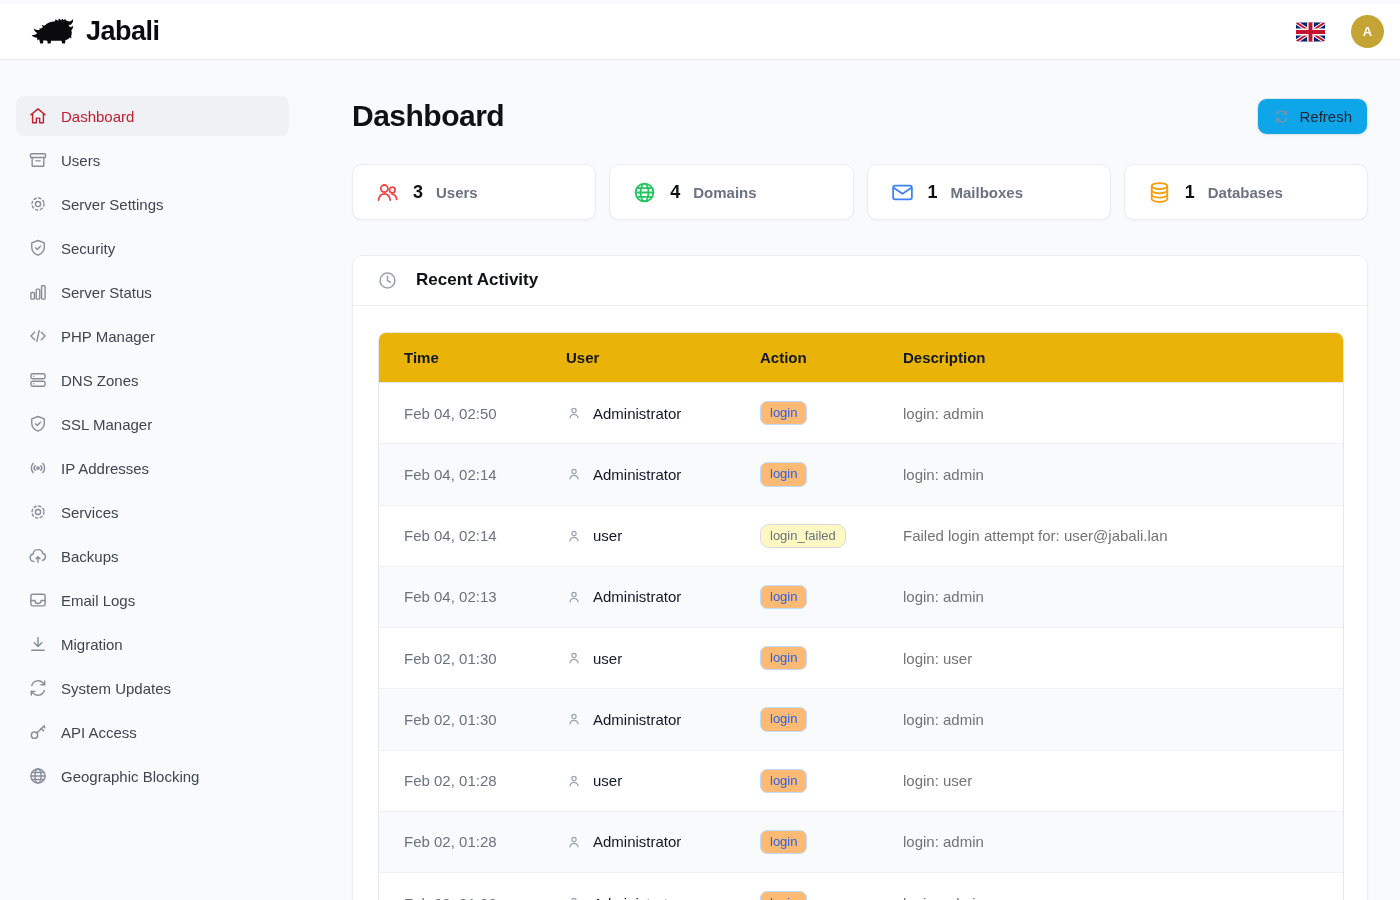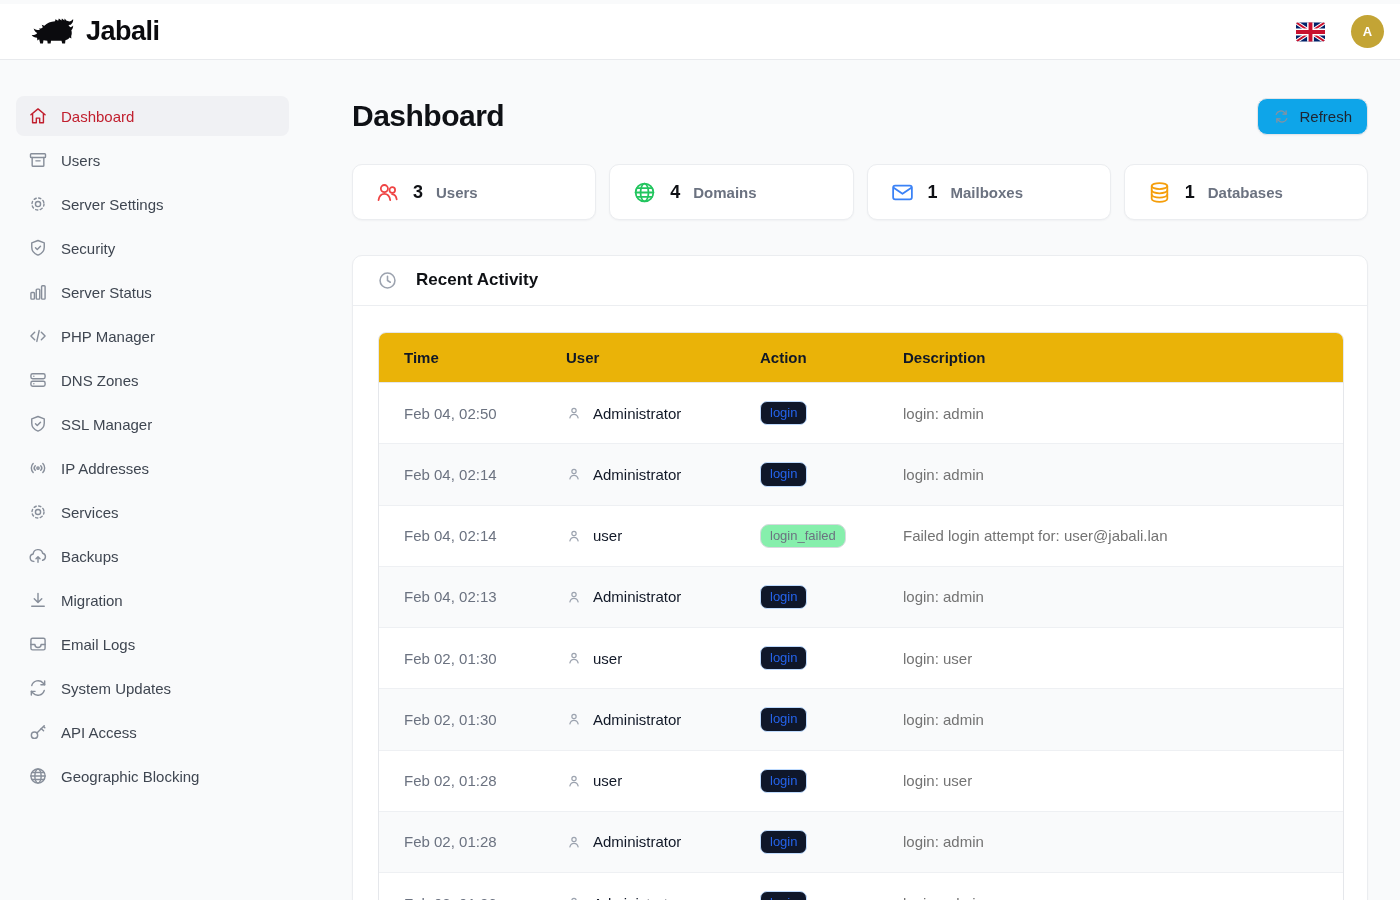--- a/index.html
+++ b/index.html
@@ -92,22 +92,22 @@
   tbody tr:nth-child(even) { background:#f9fafb; }
   tbody td:first-child { padding-left:25px; }
   .t-time { color:#6b7280; }
   .t-user { display:flex; align-items:center; gap:11px; color:#111827; }
   .t-user .icn { width:16px; height:16px; color:#9ca3af; display:flex; }
   .t-user .icn svg { width:16px; height:16px; }
   .badge {
     display:inline-block; font-size:13px; line-height:1.25;
     padding:3px 9px; border-radius:7px; white-space:nowrap;
   }
-  .badge-login { color:#2563eb; background:#0f172a; border:1px solid #bfdbfe; }
-  .badge-login_failed { color:#6b7280; background:#86efac; border:1px solid #d7dade; border-radius:9px; }
+  .badge-login { color:#2563eb; background:#fdba74; border:1px solid #bfdbfe; }
+  .badge-login_failed { color:#6b7280; background:#fef9c3; border:1px solid #d7dade; border-radius:9px; }
   .t-desc { color:#737373; }
 </style>
 </head>
 <body>
 
 <header class="topbar">
   <div class="brand">
     <span class="brand-logo">
       <svg viewBox="0 0 64 44" width="52" height="38">
         <path fill="#0b0b0e" d="M55 13c2.2-1.8 3.4-4.2 3-7-1.4 1.9-3 2.9-4.8 3.2-1-.5-2.1-.8-3.2-1l-2.5-2.7-.3 2.4-3-2.6-.6 2.6-3.2-2.4-.8 2.7-3.4-1.9-.4 2.5c-5.4.3-10 2.3-13.2 5.6l-3.3-1.2 1.4 3.1c-.9 1.2-2.7 1.7-4.6 1.5l.9 1.7c-2.4.3-5.2-.3-7.6-1.8.7 2.6 2.3 4.4 4.4 5.4-1.2 2-4 3-6.8 2.6 1.5 2.2 3.9 3.4 6.6 3.4l.4 3.3 2.2-1.5 1.3 5.1h3.4l.6-3.8c1.3.4 3.1.6 4.7.6l.5 3.2h3.6l.5-3.1 12.9-.1.9 3.2h3.5l.4-3.7c2.2-.7 4-1.9 5.2-3.5l2.1 1.1-.2-3c.9-2.1 1-4.7.2-7.2 1.6-1.4 2.4-3.5 2.2-5.7-1 1.3-2.3 2-3.8 2.2-.5-1-1.2-1.9-2-2.7z"></path>
@@ -248,35 +248,35 @@
           <path d="M7 18.5a4.5 4.5 0 0 1-.8-8.9 5.8 5.8 0 0 1 11.4-.9 4.3 4.3 0 0 1-.1 8.4"></path>
           <path d="M12 19.5v-6.5M9.6 15.2l2.4-2.4 2.4 2.4"></path>
         </svg>
       </span>
       <span>Backups</span>
     </div>
 
     <div class="side-item">
       <span class="icn">
         <svg viewBox="0 0 24 24" fill="none" stroke="currentColor" stroke-width="1.7" stroke-linecap="round" stroke-linejoin="round">
+          <rect x="3.5" y="5" width="17" height="14" rx="2"></rect>
+          <path d="M3.5 12.5h4.8a3.7 3.7 0 0 0 7.4 0h4.8"></path>
+        </svg>
+      </span>
+      <span>Email Logs</span>
+    </div>
+
+    <div class="side-item">
+      <span class="icn">
+        <svg viewBox="0 0 24 24" fill="none" stroke="currentColor" stroke-width="1.7" stroke-linecap="round" stroke-linejoin="round">
           <path d="M12 4v10.5M7.5 10.5l4.5 4.5 4.5-4.5"></path>
           <path d="M4.5 19.5h15"></path>
         </svg>
       </span>
       <span>Migration</span>
-    </div>
-
-    <div class="side-item">
-      <span class="icn">
-        <svg viewBox="0 0 24 24" fill="none" stroke="currentColor" stroke-width="1.7" stroke-linecap="round" stroke-linejoin="round">
-          <rect x="3.5" y="5" width="17" height="14" rx="2"></rect>
-          <path d="M3.5 12.5h4.8a3.7 3.7 0 0 0 7.4 0h4.8"></path>
-        </svg>
-      </span>
-      <span>Email Logs</span>
     </div>
 
     <div class="side-item">
       <span class="icn">
         <svg viewBox="0 0 24 24" fill="none" stroke="currentColor" stroke-width="1.7" stroke-linecap="round" stroke-linejoin="round">
           <path d="M4.5 9a8 8 0 0 1 13.6-3.1L20 8"></path>
           <path d="M20 3.5V8h-4.5"></path>
           <path d="M19.5 15a8 8 0 0 1-13.6 3.1L4 16"></path>
           <path d="M4 20.5V16h4.5"></path>
         </svg>

